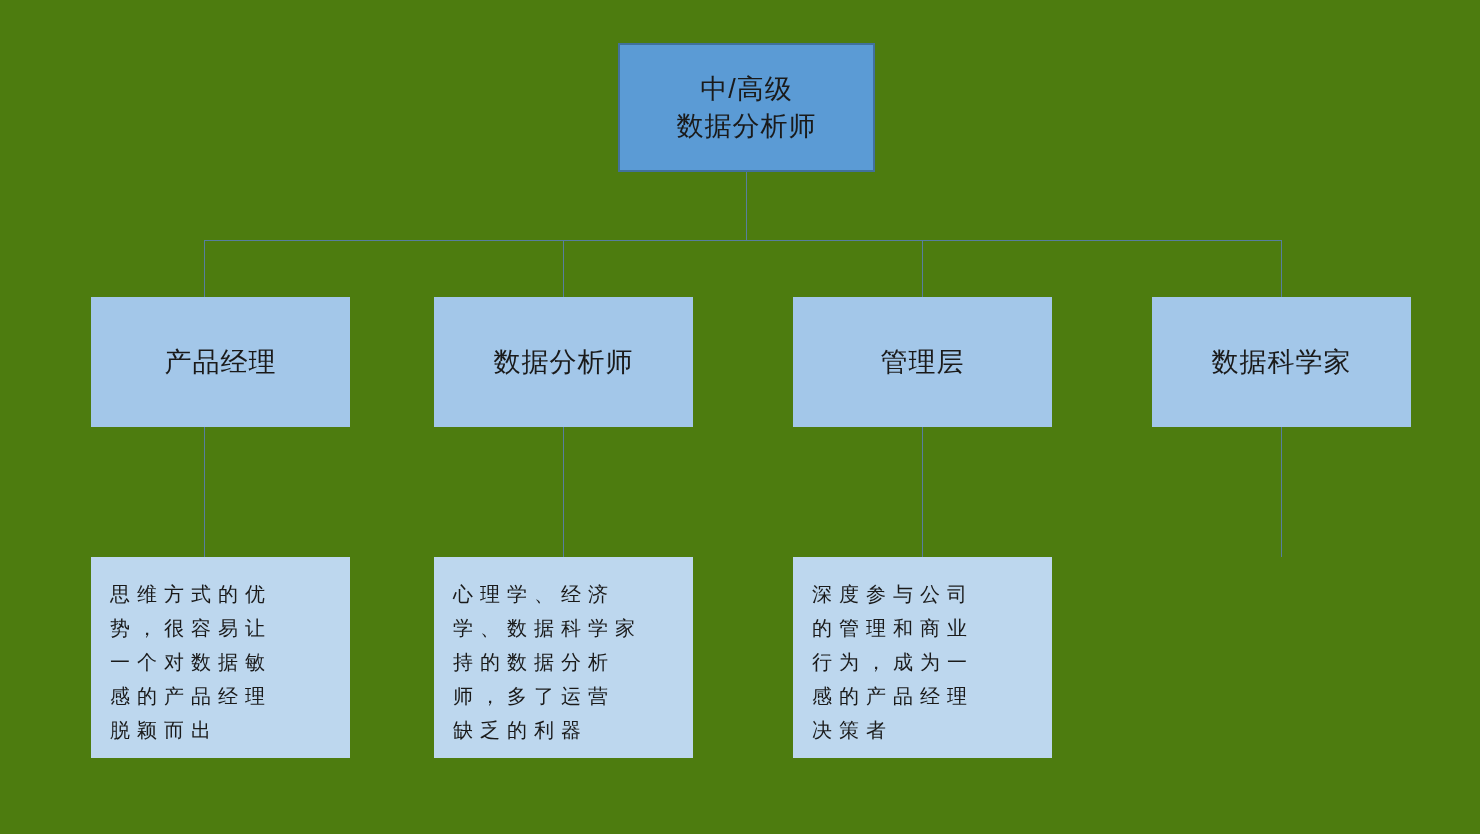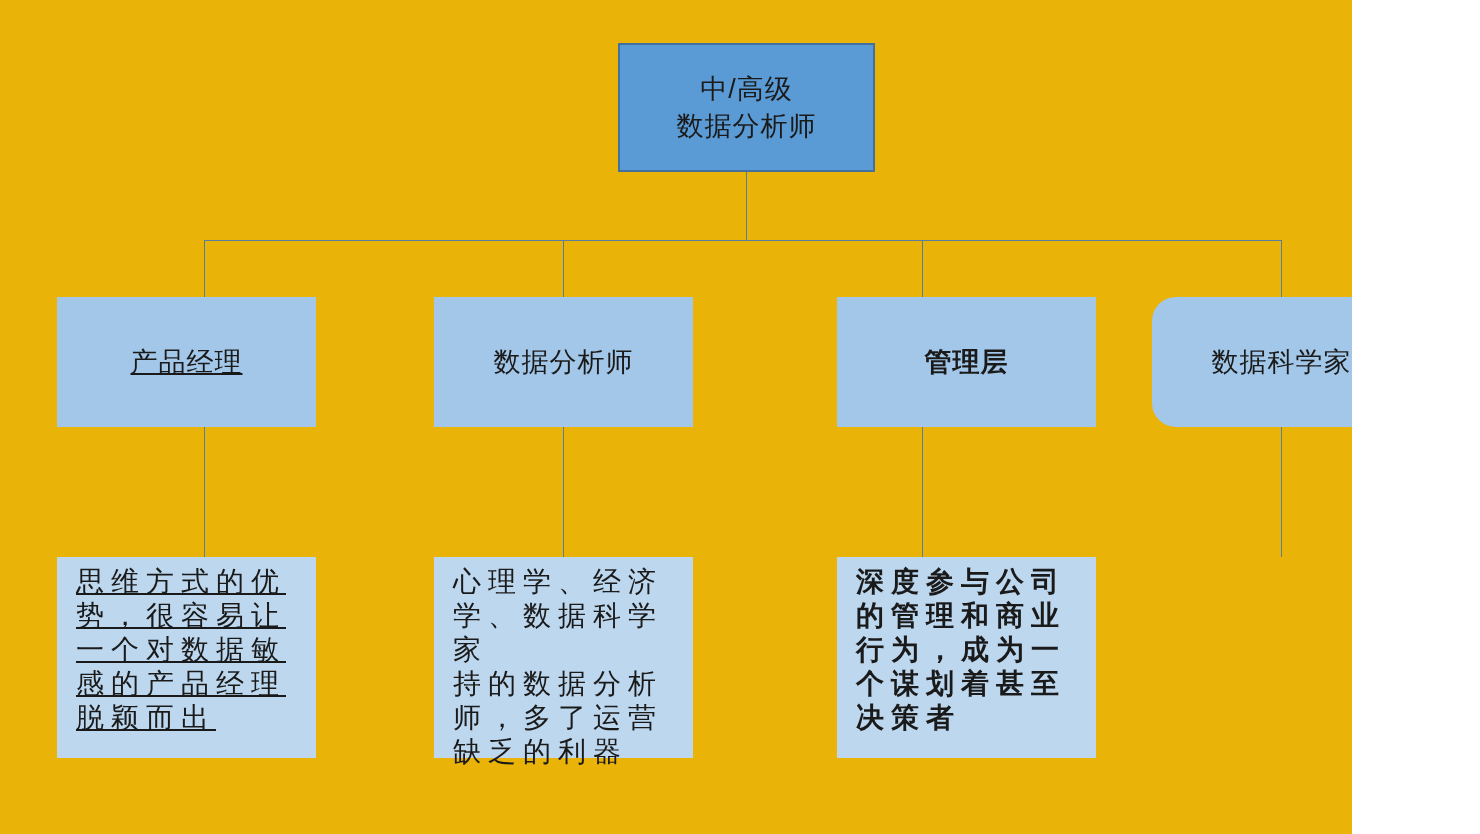--- a/index.html
+++ b/index.html
@@ -3,23 +3,23 @@
 <meta charset="utf-8">
 <style>
   html, body {
     margin: 0;
     padding: 0;
     background: #ffffff;
     font-family: "Liberation Sans", sans-serif;
   }
   .canvas {
     position: relative;
-    width: 1352px;
+    width: 1480px;
     height: 834px;
-    background: #eab308;
+    background: #4d7c0f;
     overflow: hidden;
   }
   .node {
     position: absolute;
     box-sizing: border-box;
     color: #1a1a1a;
   }
   .root-node {
     left: 618px;
     top: 43px;
@@ -46,31 +46,31 @@
     justify-content: center;
     text-align: center;
     font-size: 27px;
     letter-spacing: 1px;
   }
   .desc-node {
     top: 557px;
     width: 259px;
     height: 201px;
     background: #BDD7EE;
-    padding: 8px 2px 0 19px;
-    font-size: 28px;
+    padding: 20px 2px 0 19px;
+    font-size: 20px;
     line-height: 34px;
     letter-spacing: 7px;
     white-space: pre-line;
     text-align: left;
   }
-  .col-1 { left: 57px; text-decoration: underline; }
+  .col-1 { left: 91px; }
   .col-2 { left: 434px; }
-  .col-3 { left: 837px; font-weight: bold; }
-  .col-4 { left: 1152px; border-radius: 24px; }
+  .col-3 { left: 793px; }
+  .col-4 { left: 1152px; }
 
   .connector {
     position: absolute;
     background: #577E9F;
   }
   .vline { width: 1px; }
   .hline { height: 1px; }
 
   .root-stem   { left: 746px;  top: 172px; height: 68px; }
   .branch-bar  { left: 204px;  top: 240px; width: 1078px; }
@@ -113,16 +113,16 @@
 感的产品经理
 脱颖而出</div>
   <div class="node desc-node col-2">心理学、经济
 学、数据科学家
 持的数据分析
 师，多了运营
 缺乏的利器</div>
   <div class="node desc-node col-3">深度参与公司
 的管理和商业
 行为，成为一
-个谋划着甚至
+感的产品经理
 决策者</div>
 
 </div>
 
 </body></html>

